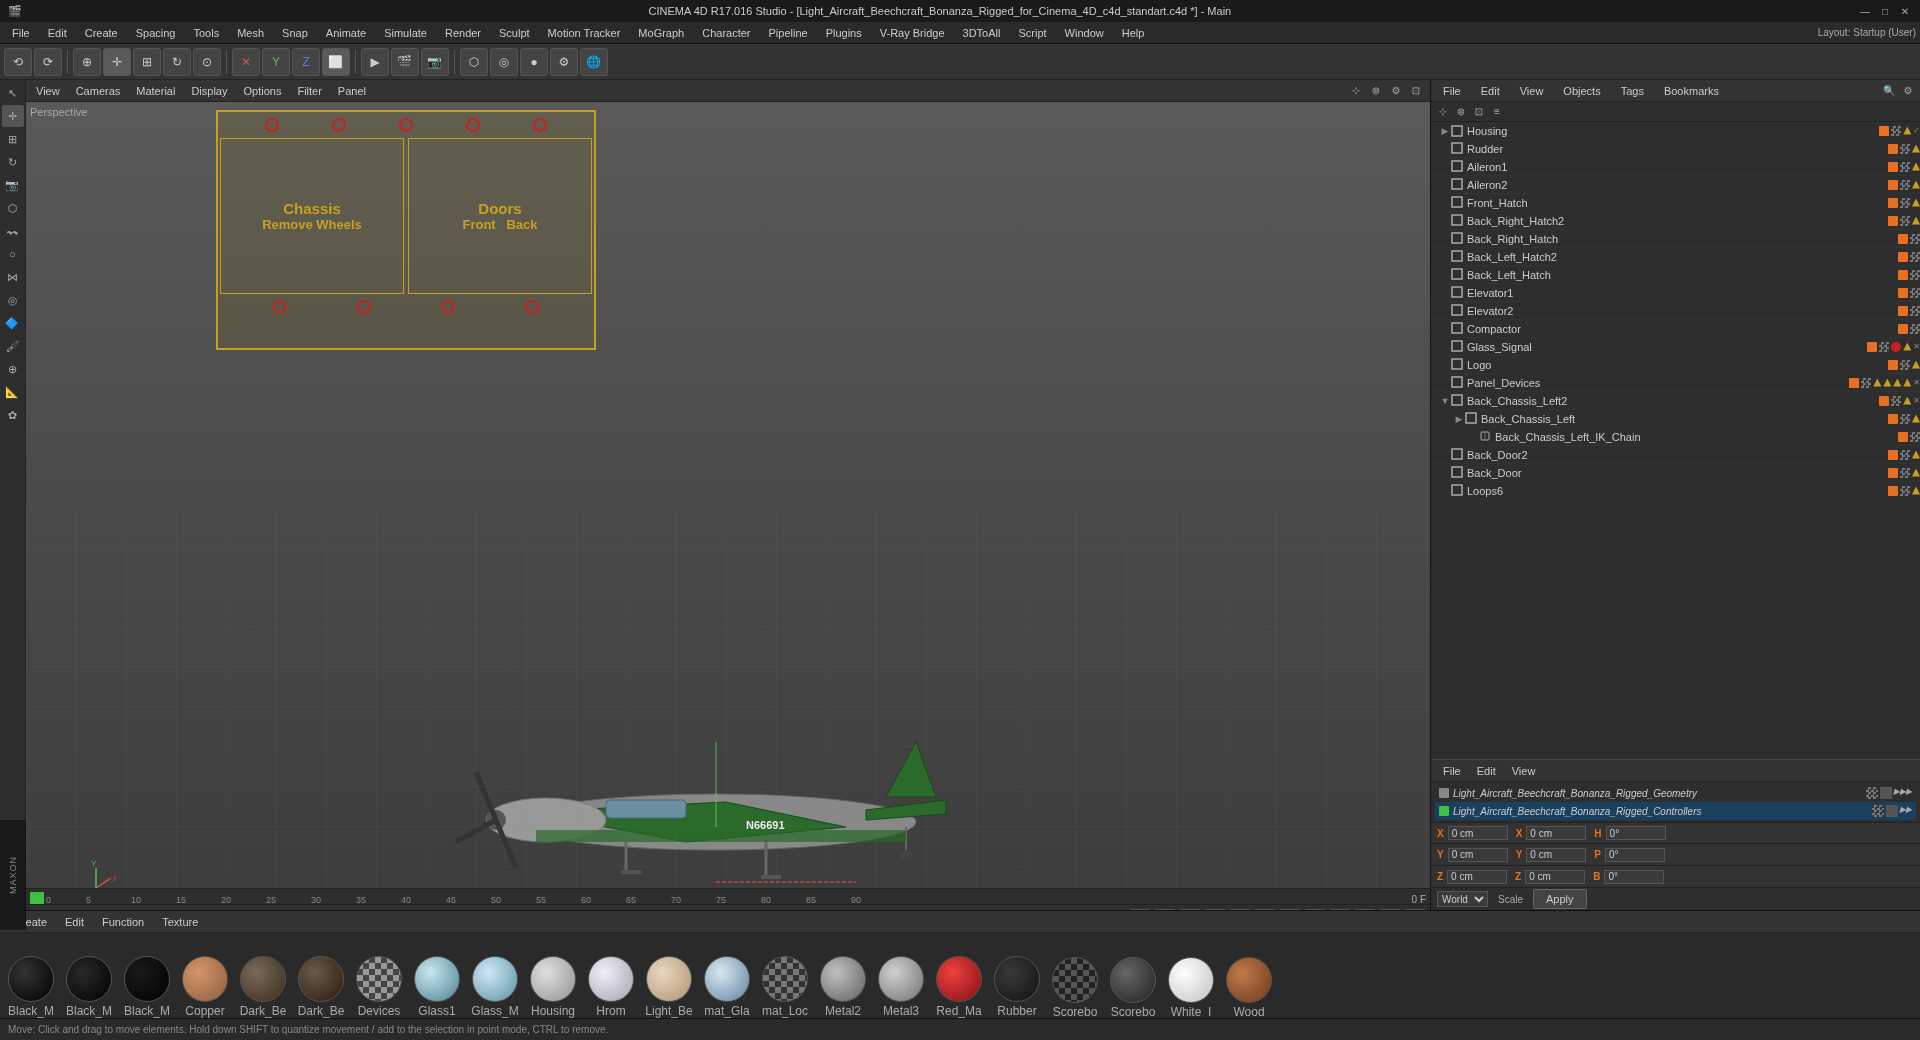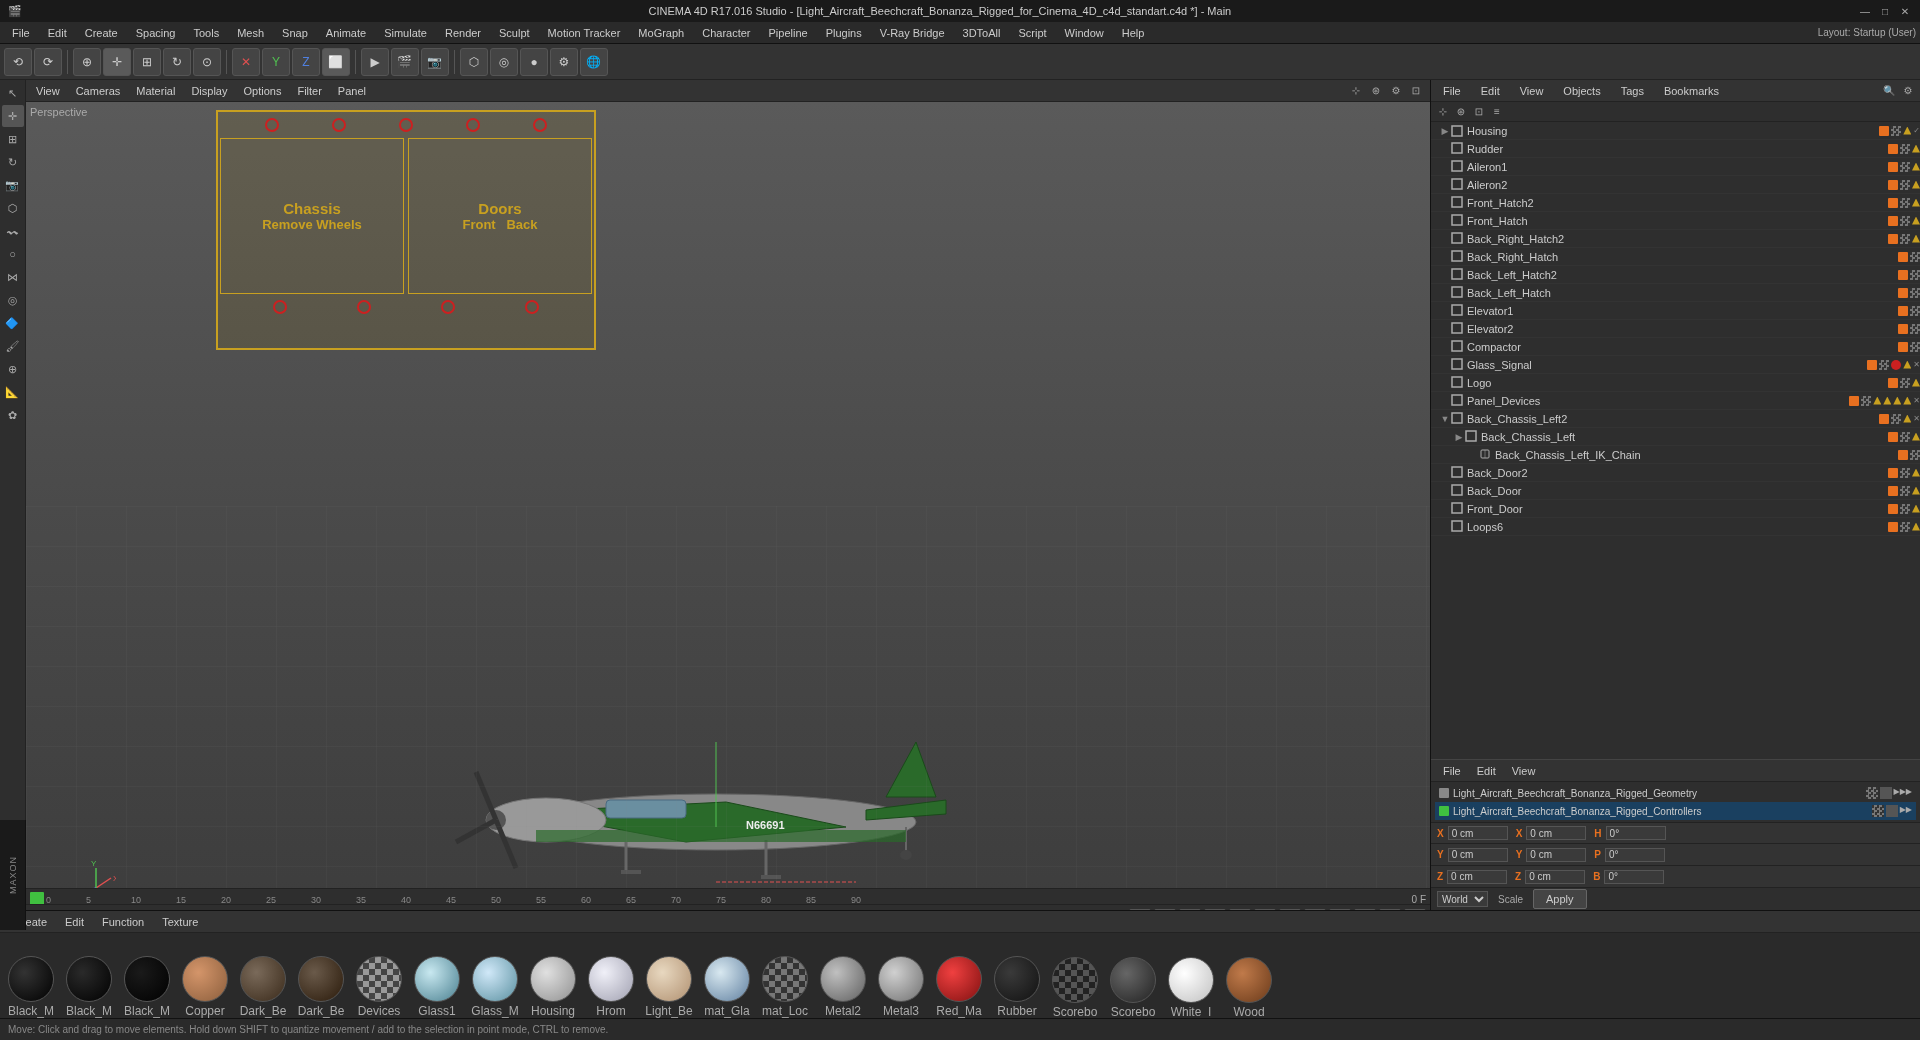--- a/index.html
+++ b/index.html
@@ -410,34 +410,20 @@
           <div style="width:8px;height:8px;clip-path:polygon(50% 0%,0% 100%,100% 100%);background:#c8a020;"></div>
         </div>
       </div>
       <div class="obj-item">
         <div class="obj-expand">&nbsp;</div>
         <div style="margin-right:4px;">
           <svg width="12" height="12">
               <rect x="1" y="1" width="10" height="10" fill="none" stroke="#aaa" stroke-width="1.5"></rect>
             </svg>
         </div>
-        <span class="obj-name">Front_Hatch2</span>
-        <div class="obj-icons">
-          <div class="obj-color-sq"></div>
-          <div style="width:10px;height:10px;background:repeating-conic-gradient(#777 0% 25%,#333 0% 50%) 0 0/5px 5px;"></div>
-          <div style="width:8px;height:8px;clip-path:polygon(50% 0%,0% 100%,100% 100%);background:#c8a020;"></div>
-        </div>
-      </div>
-      <div class="obj-item">
-        <div class="obj-expand">&nbsp;</div>
-        <div style="margin-right:4px;">
-          <svg width="12" height="12">
-              <rect x="1" y="1" width="10" height="10" fill="none" stroke="#aaa" stroke-width="1.5"></rect>
-            </svg>
-        </div>
         <span class="obj-name">Front_Hatch</span>
         <div class="obj-icons">
           <div class="obj-color-sq"></div>
           <div style="width:10px;height:10px;background:repeating-conic-gradient(#777 0% 25%,#333 0% 50%) 0 0/5px 5px;"></div>
           <div style="width:8px;height:8px;clip-path:polygon(50% 0%,0% 100%,100% 100%);background:#c8a020;"></div>
         </div>
       </div>
       <div class="obj-item">
         <div class="obj-expand">&nbsp;</div>
         <div style="margin-right:4px;">
@@ -636,34 +622,20 @@
         </div>
       </div>
       <div class="obj-item">
         <div class="obj-expand">&nbsp;</div>
         <div style="margin-right:4px;">
           <svg width="12" height="12">
               <rect x="1" y="1" width="10" height="10" fill="none" stroke="#aaa" stroke-width="1.5"></rect>
             </svg>
         </div>
         <span class="obj-name">Back_Door</span>
-        <div class="obj-icons">
-          <div class="obj-color-sq"></div>
-          <div style="width:10px;height:10px;background:repeating-conic-gradient(#777 0% 25%,#333 0% 50%) 0 0/5px 5px;"></div>
-          <div style="width:8px;height:8px;clip-path:polygon(50% 0%,0% 100%,100% 100%);background:#c8a020;"></div>
-        </div>
-      </div>
-      <div class="obj-item">
-        <div class="obj-expand">&nbsp;</div>
-        <div style="margin-right:4px;">
-          <svg width="12" height="12">
-              <rect x="1" y="1" width="10" height="10" fill="none" stroke="#aaa" stroke-width="1.5"></rect>
-            </svg>
-        </div>
-        <span class="obj-name">Front_Door</span>
         <div class="obj-icons">
           <div class="obj-color-sq"></div>
           <div style="width:10px;height:10px;background:repeating-conic-gradient(#777 0% 25%,#333 0% 50%) 0 0/5px 5px;"></div>
           <div style="width:8px;height:8px;clip-path:polygon(50% 0%,0% 100%,100% 100%);background:#c8a020;"></div>
         </div>
       </div>
       <div class="obj-item">
         <div class="obj-expand">&nbsp;</div>
         <div style="margin-right:4px;">
           <svg width="12" height="12">
@@ -680,21 +652,21 @@
     </div>
 
     <div style="border-top:1px solid #444; background:#2e2e2e;">
 
       <div style="height:22px;background:#333;display:flex;align-items:center;padding:0 4px;border-bottom:1px solid #222;">
         <span class="right-tab">File</span>
         <span class="right-tab">Edit</span>
         <span class="right-tab">View</span>
       </div>
 
-      <div style="padding:2px 4px;">
+      <div style="padding:2px 4px;font-style:italic;">
         <div style="display:flex;align-items:center;height:18px;padding:0 4px;">
           <div style="width:10px;height:10px;background:#888;border-radius:1px;margin-right:4px;"></div>
           <span style="flex:1;font-size:10px;color:#ccc;">Light_Aircraft_Beechcraft_Bonanza_Rigged_Geometry</span>
           <div style="display:flex;gap:2px;">
             <div style="width:12px;height:12px;background:repeating-conic-gradient(#777 0% 25%,#333 0% 50%) 0 0/5px 5px;"></div>
             <div style="width:12px;height:12px;background:#555;"></div>
             <div style="font-size:8px;color:#aaa;">▶▶▶</div>
           </div>
         </div>
         <div style="display:flex;align-items:center;height:18px;padding:0 4px;background:#1a4060;">

